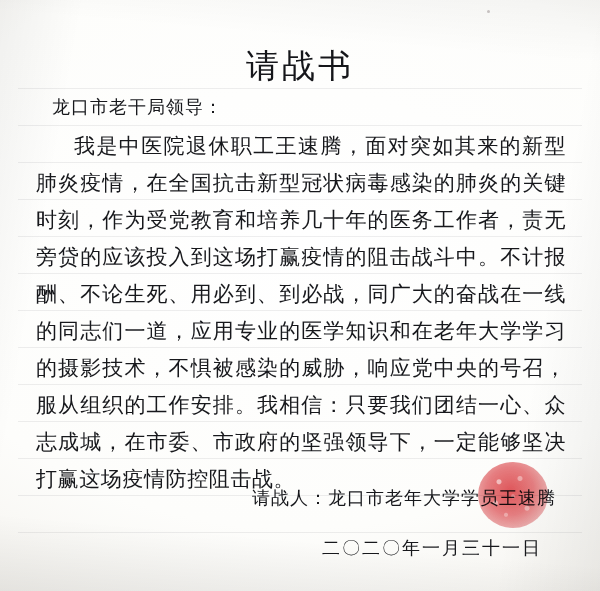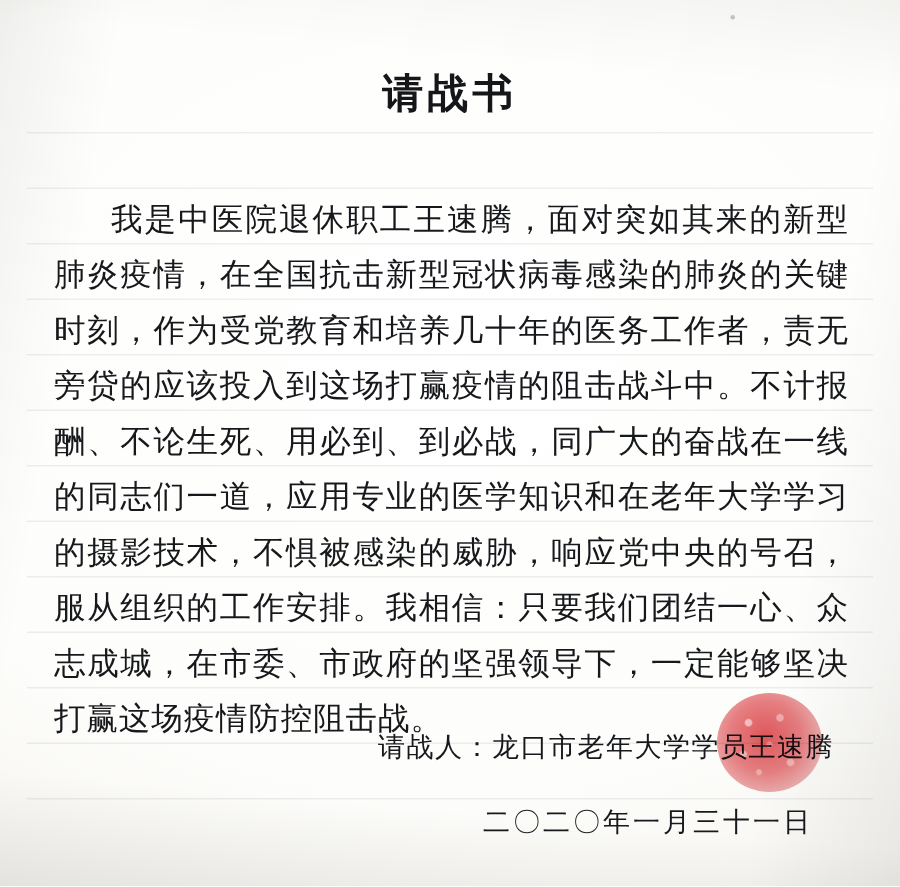--- a/index.html
+++ b/index.html
@@ -48,22 +48,22 @@
     padding: 0;
   }
 
   #title {
     position: absolute;
     top: 44px;
     left: 0;
     right: 0;
     text-align: center;
     font-family: "DejaVu Serif", serif;
-    font-weight: bold;
-    font-size: 27px;
+    font-weight: normal;
+    font-size: 33px;
     letter-spacing: 3px;
     color: #15161a;
   }
 
   #salutation {
     position: absolute;
     top: 95px;
     left: 52px;
     font-family: "DejaVu Serif", serif;
     font-size: 18px;
@@ -167,20 +167,21 @@
   <div class="rule-line" style="top:458px"></div>
   <div class="rule-line" style="top:495px"></div>
   <div class="rule-line" style="top:532px"></div>
 
   <div id="photo-speck"></div>
 
   <div id="doc">
 
     <div id="title">请战书</div>
 
+    <div id="salutation">龙口市老干局领导：</div>
 
     <div id="body-text">我是中医院退休职工王速腾，面对突如其来的新型肺炎疫情，在全国抗击新型冠状病毒感染的肺炎的关键时刻，作为受党教育和培养几十年的医务工作者，责无旁贷的应该投入到这场打赢疫情的阻击战斗中。不计报酬、不论生死、用必到、到必战，同广大的奋战在一线的同志们一道，应用专业的医学知识和在老年大学学习的摄影技术，不惧被感染的威胁，响应党中央的号召，服从组织的工作安排。我相信：只要我们团结一心、众志成城，在市委、市政府的坚强领导下，一定能够坚决打赢这场疫情防控阻击战。</div>
 
     <div id="date-line">二〇二〇年一月三十一日</div>
 
     <div id="signature">请战人：龙口市老年大学学员王速腾</div>
 
     <div id="stamp">
       <div id="stamp-speckle"></div>
     </div>

